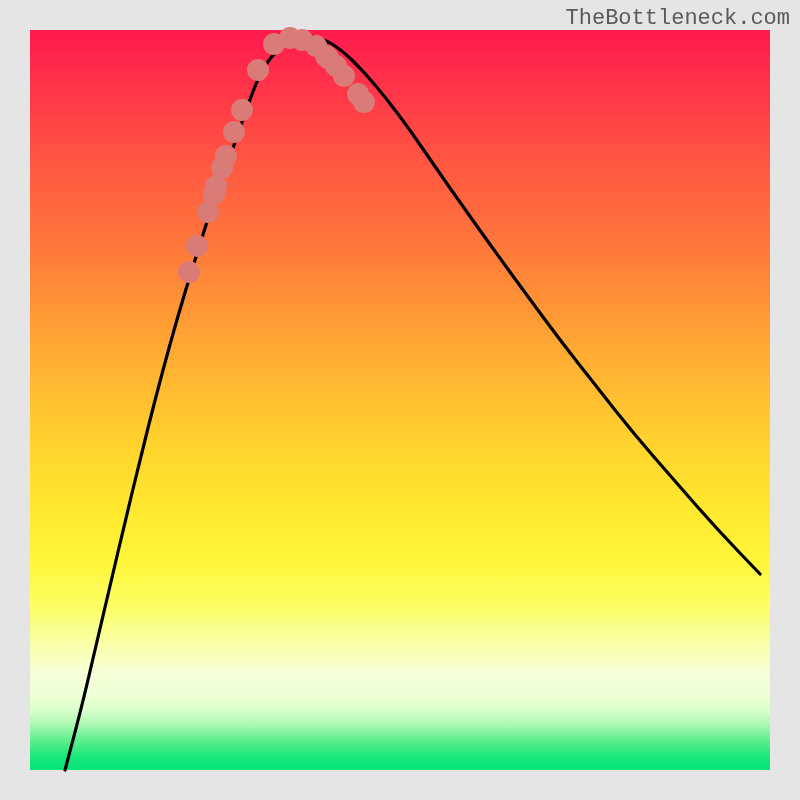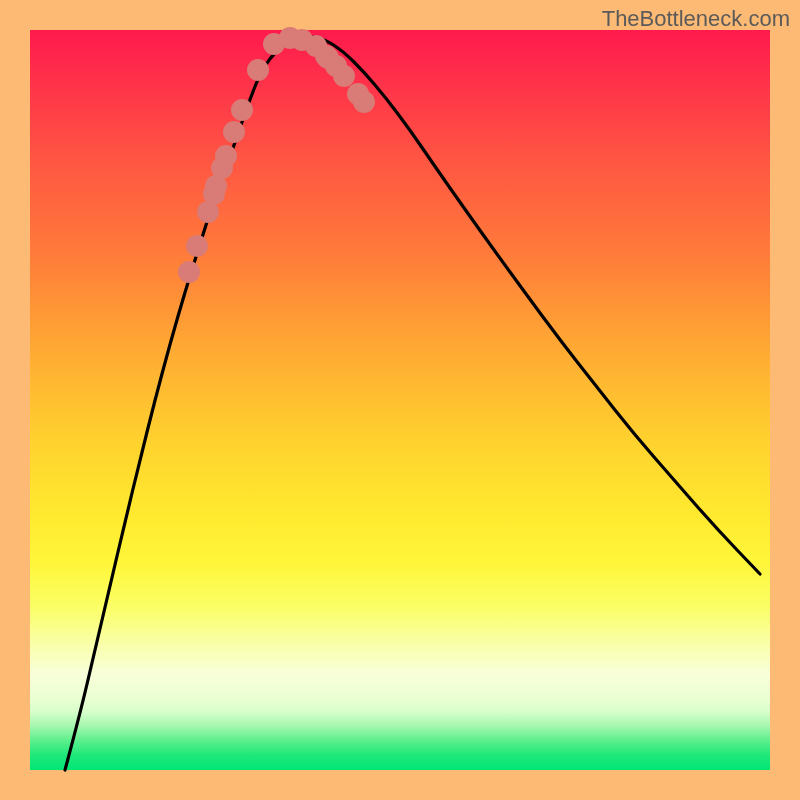--- a/index.html
+++ b/index.html
@@ -10,21 +10,22 @@
     overflow: hidden;
     background: #000;
     font-family: Arial, Helvetica, sans-serif;
   }
   .frame {
     position: absolute;
     left: 0;
     top: 0;
     width: 800px;
     height: 800px;
-    background: #fdba74;
+    background: #e5e5e5;
+    font-family: Liberation Mono, monospace;
   }
   .plot-area {
     position: absolute;
     left: 30px;
     top: 30px;
     width: 740px;
     height: 740px;
     
     background: linear-gradient(to bottom,
       #ff1a4d 0%,

